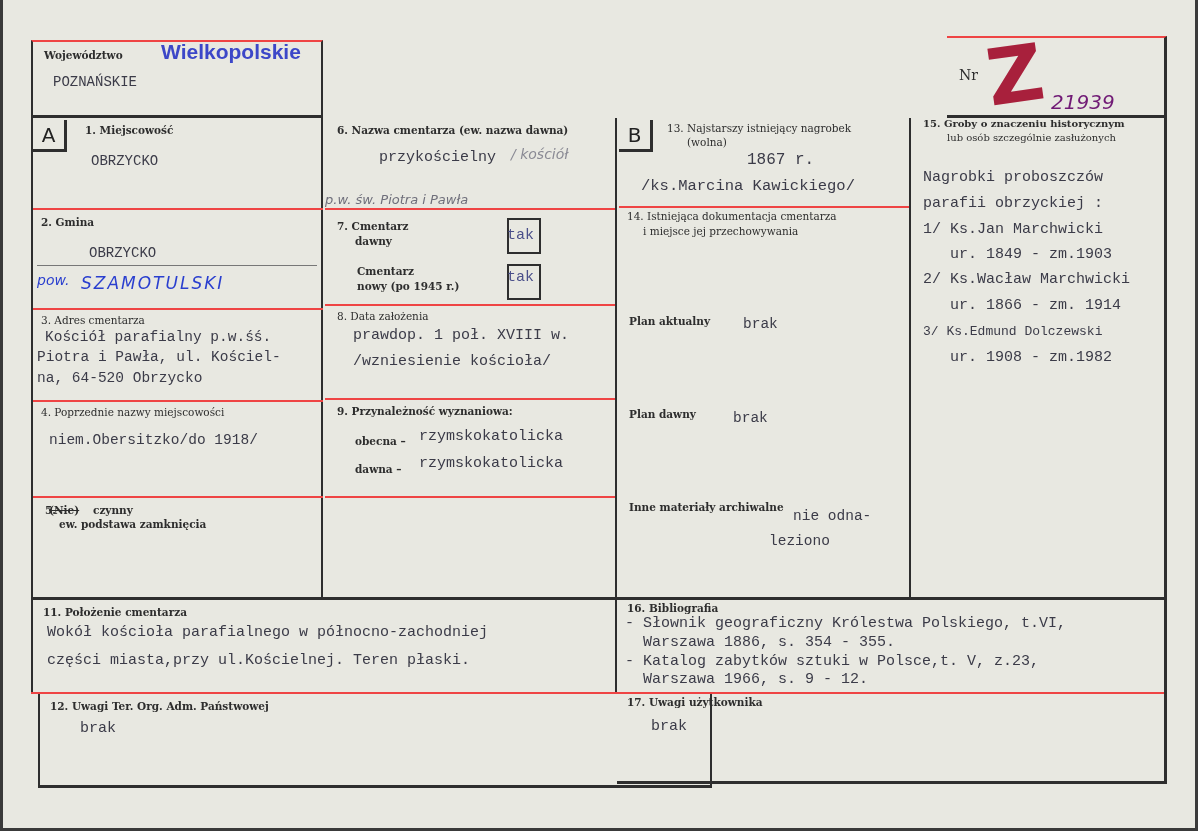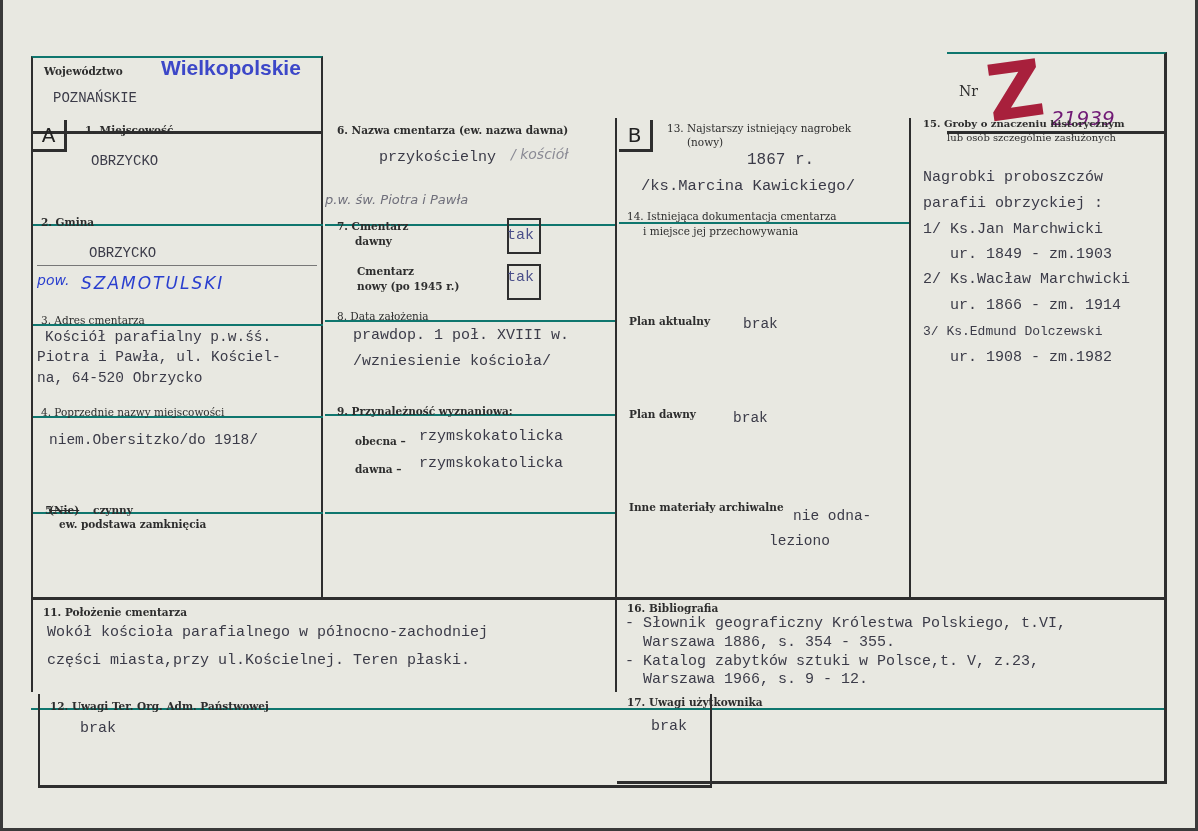--- a/index.html
+++ b/index.html
@@ -14,21 +14,21 @@
       position: absolute; left: 0; top: 0; width: 1198px; height: 831px;
       background: #e8e8e1;
       border-left: 3px solid #3a3a3a;
       border-right: 3px solid #3a3a3a;
       border-bottom: 3px solid #3a3a3a;
       box-sizing: border-box;
     }
     .box { position: absolute; box-sizing: border-box; }
     .bl { border-left: 2px solid #2e2e2e; }
     .br { border-right: 2px solid #2e2e2e; }
-    .bt { border-top: 2px solid #0f766e; margin-top: 16px; }
+    .bt { border-top: 2px solid #ef4444; }
     .bb { border-bottom: 2px solid #2e2e2e; }
     .thick-t { border-top: 3px solid #2e2e2e; }
     .thick-b { border-bottom: 3px solid #2e2e2e; }
     .lbl {
       position: absolute;
       font-family: "DejaVu Serif", serif;
       font-weight: bold;
       font-size: 10.5px;
       color: #2d2d2d;
       line-height: 14px;
@@ -182,21 +182,21 @@
   </div>
   <div class="box bt" style="left:322px; top:496px; width:290px; height:0;"></div>
 
 
   <div class="box br" style="left:614px; top:118px; width:550px; height:480px; border-right-width:3px;"></div>
 
   <div class="letter-box" style="left:616px; top:120px; width:34px; height:32px; line-height:30px;">B</div>
 
   <div class="box" style="left:616px; top:118px; width:290px; height:90px;">
     <span class="lbl" style="left:48px; top:3px; font-weight:normal;">13. Najstarszy istniejący nagrobek</span>
-    <span class="lbl" style="left:68px; top:17px; font-weight:normal;">(nowy)</span>
+    <span class="lbl" style="left:68px; top:17px; font-weight:normal;">(wolna)</span>
     <span class="typed" style="left:128px; top:32px; font-size:16px;">1867 r.</span>
     <span class="typed" style="left:22px; top:58px; font-size:15.5px;">/ks.Marcina Kawickiego/</span>
   </div>
   <div class="box bt" style="left:616px; top:206px; width:290px; height:0;"></div>
 
   <div class="box br" style="left:616px; top:208px; width:292px; height:390px;">
     <span class="lbl" style="left:8px; top:1px; font-weight:normal;">14. Istniejąca dokumentacja cmentarza</span>
     <span class="lbl" style="left:24px; top:16px; font-weight:normal;">i miejsce jej przechowywania</span>
     <span class="lbl" style="left:10px; top:106px;">Plan aktualny</span>
     <span class="typed" style="left:124px; top:106px; font-size:14.5px;">brak</span>

